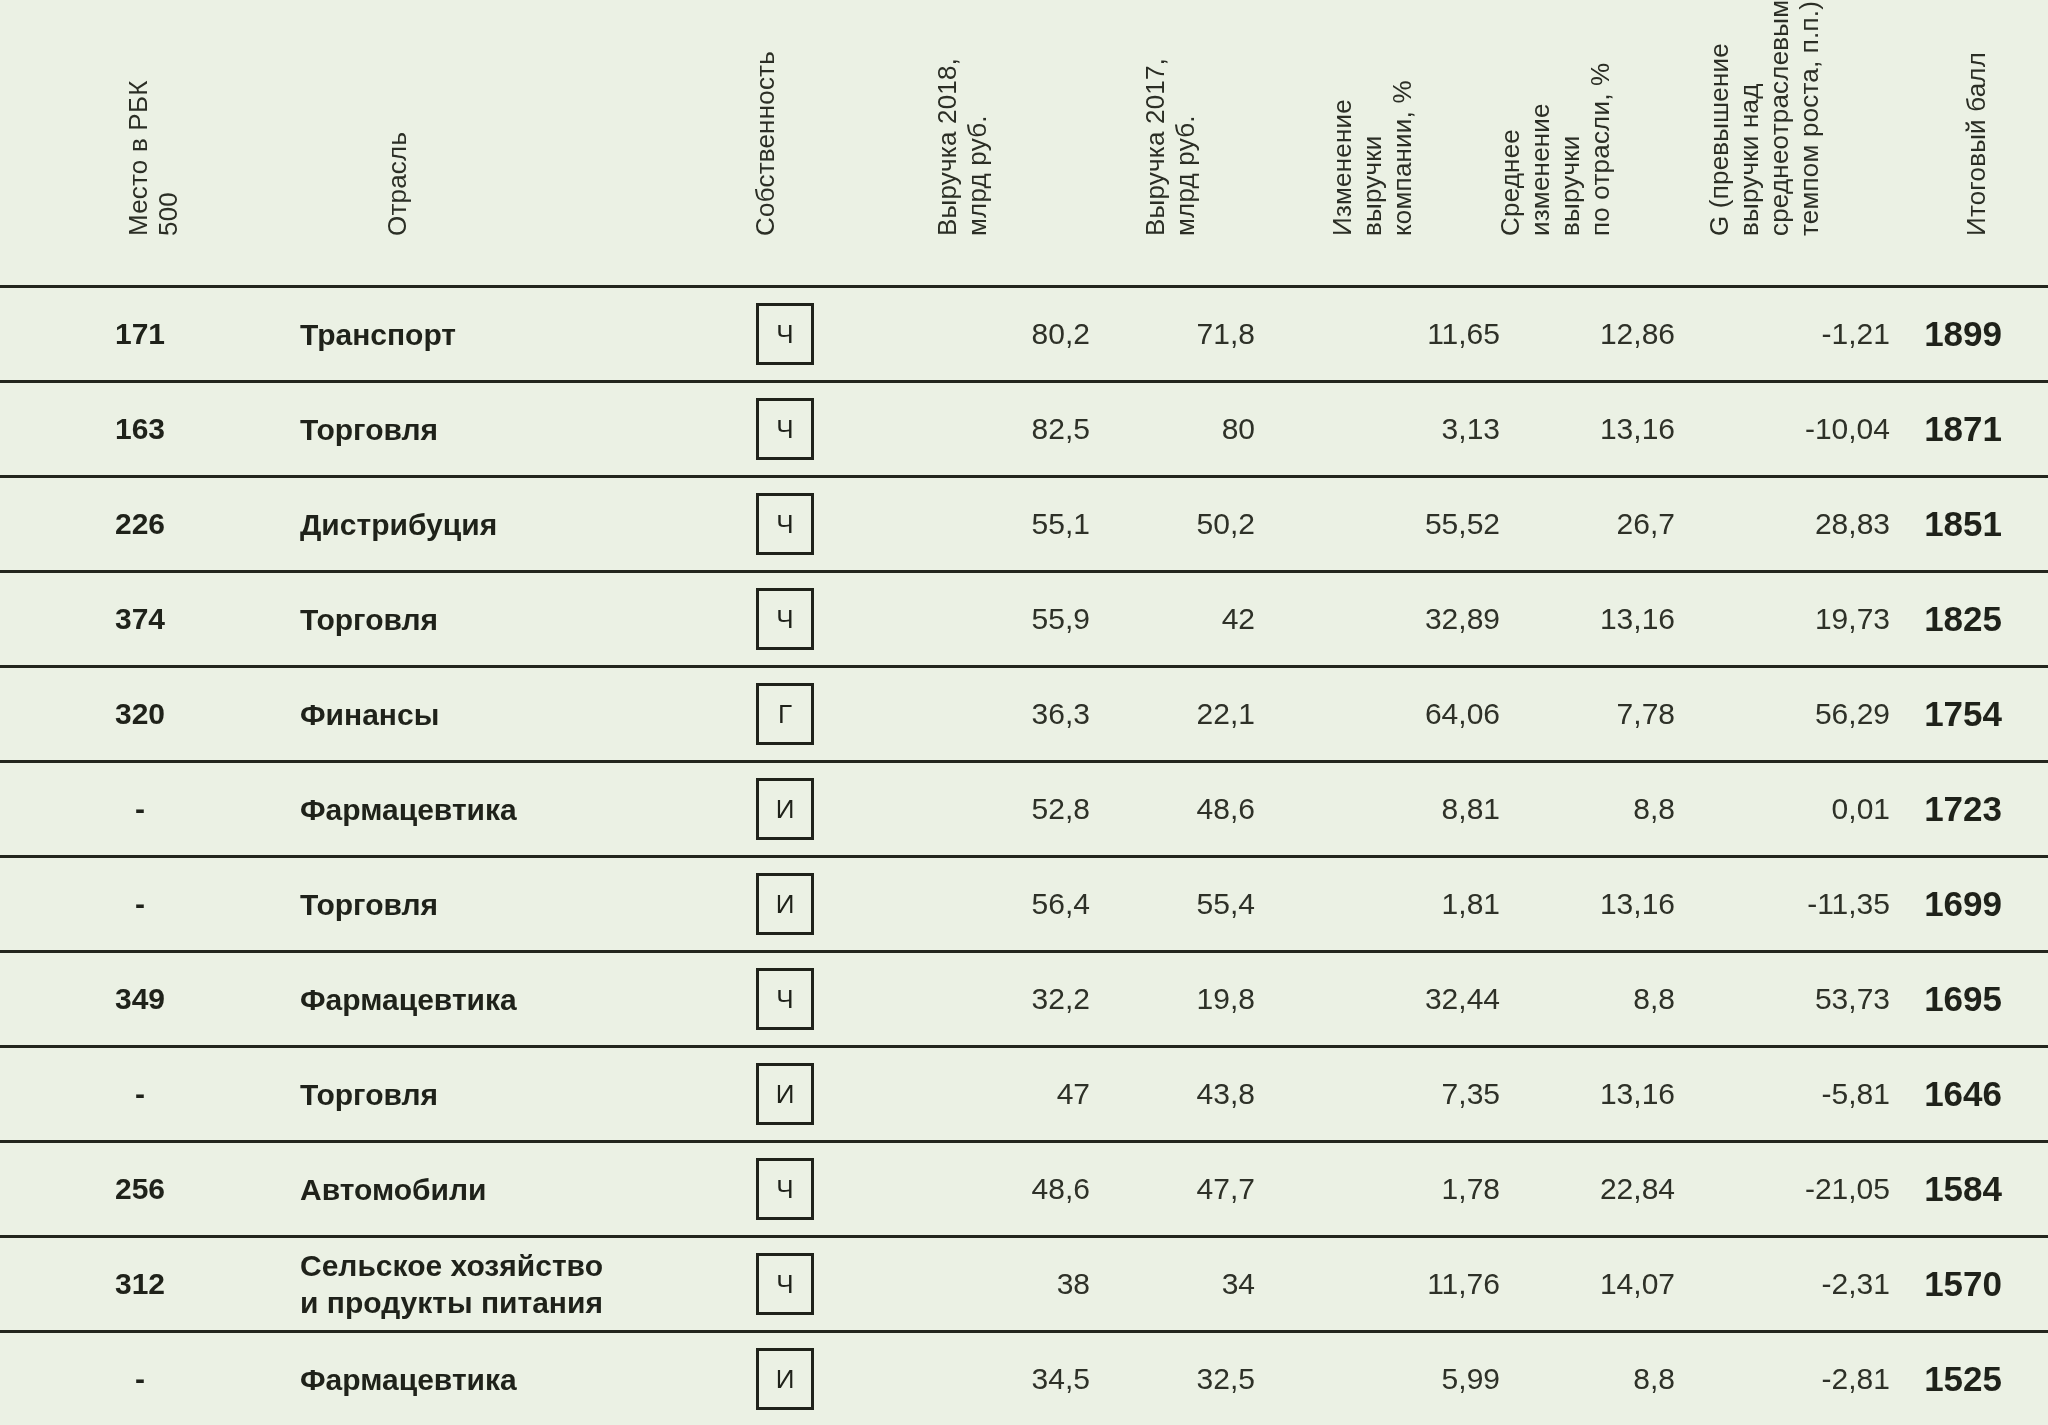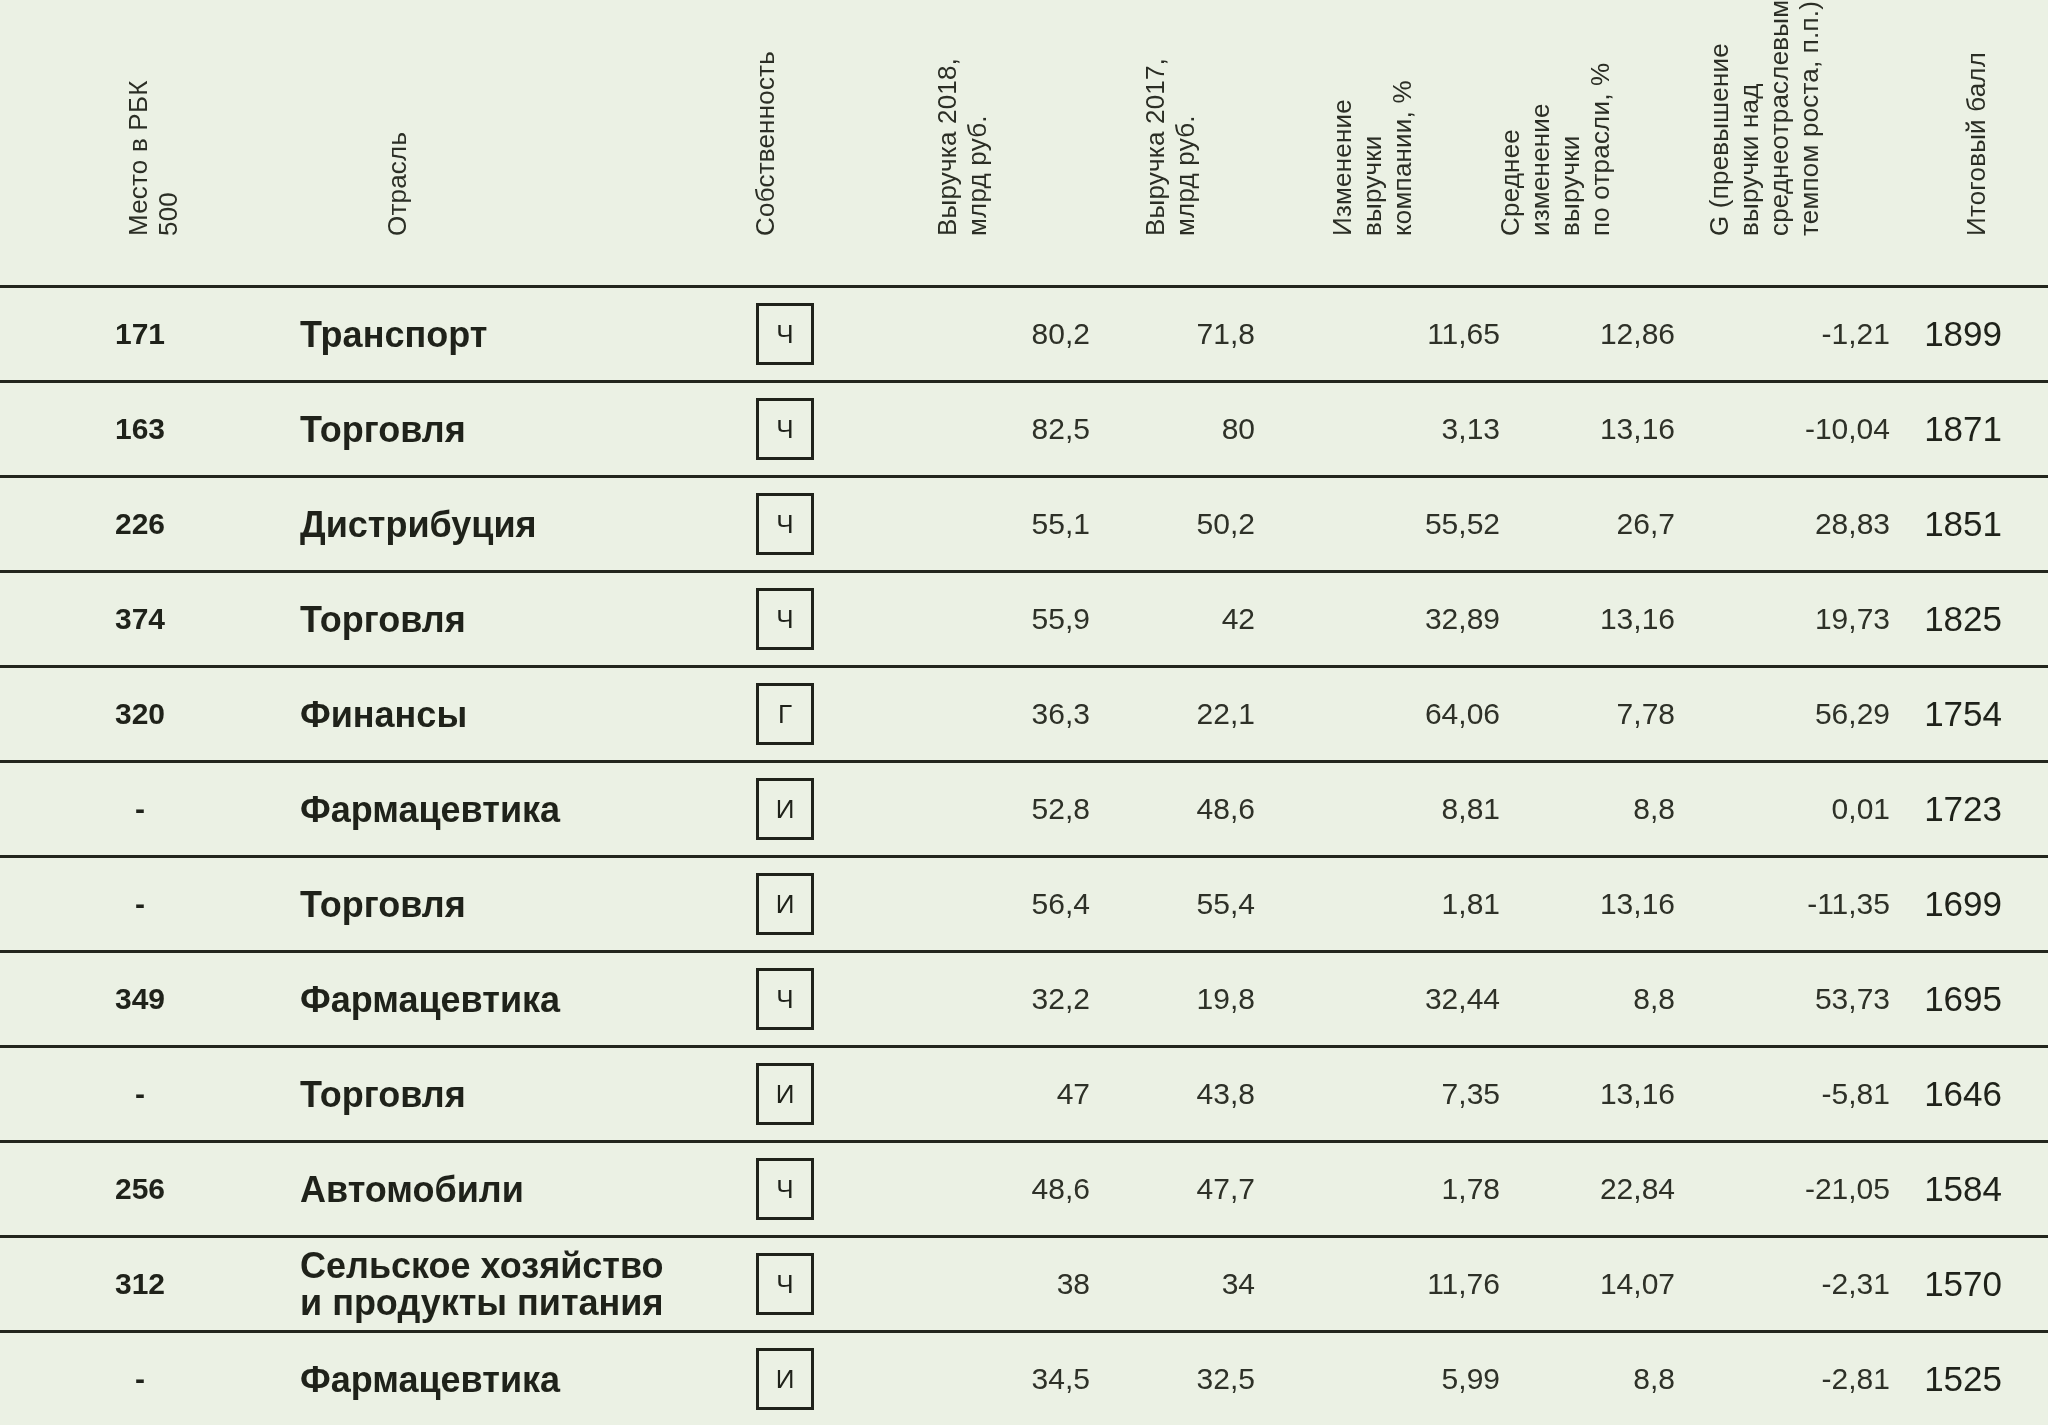--- a/index.html
+++ b/index.html
@@ -31,33 +31,33 @@
   .row{
     display:grid;
     grid-template-columns:280px 460px 90px 260px 165px 245px 175px 215px 158px;
     height:95px;box-sizing:border-box;
     border-top:3px solid var(--rule);
     align-items:center;
   }
   .cell{box-sizing:border-box}
   .c-rank{text-align:center;font-weight:bold;font-size:30px;color:var(--ink)}
   .c-industry{
-    padding-left:20px;font-weight:bold;font-size:36px;line-height:37px;
+    padding-left:20px;font-weight:bold;font-size:30px;line-height:37px;
     color:var(--ink);white-space:pre-line;
   }
   .c-own{display:flex;justify-content:center}
   .own-box{
     width:58px;height:62px;border:3px solid var(--ink);
     display:flex;align-items:center;justify-content:center;
     font-size:26px;color:var(--ink);box-sizing:border-box;background:transparent;
   }
   .c-num{text-align:right;font-size:30px;color:var(--num)}
   .c-score{
     text-align:right;padding-right:46px;
-    font-weight:normal;font-size:35px;color:var(--ink);
+    font-weight:bold;font-size:35px;color:var(--ink);
   }
 </style>
 </head>
 <body>
 
 <div class="page">
 
   <div class="thead">
     <div class="vlabel" style="left:123px">Место в РБК
 500</div>

